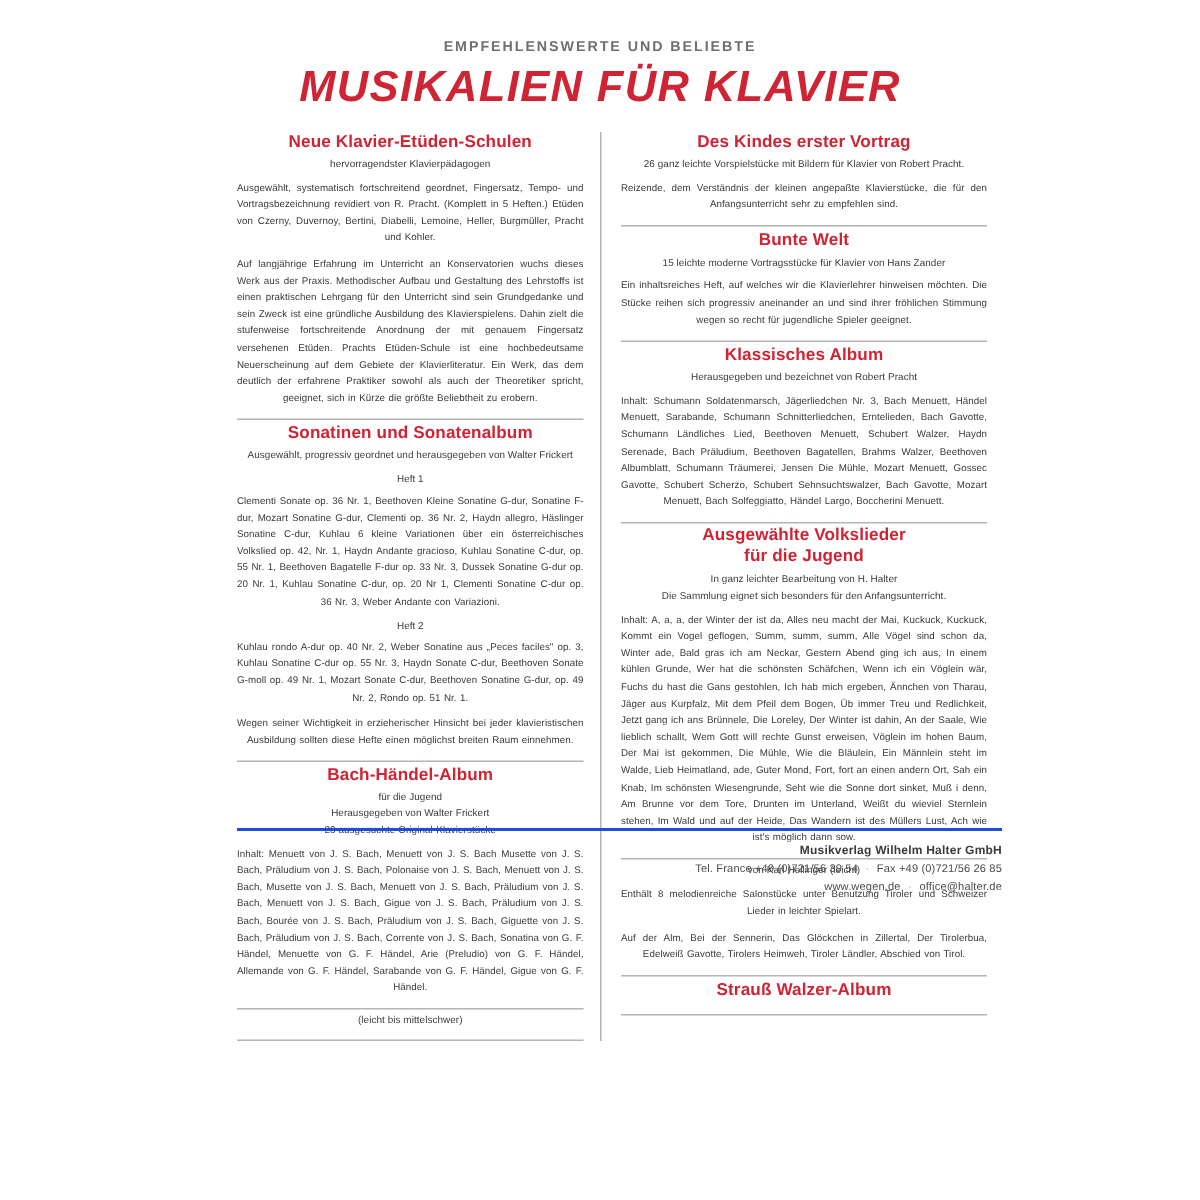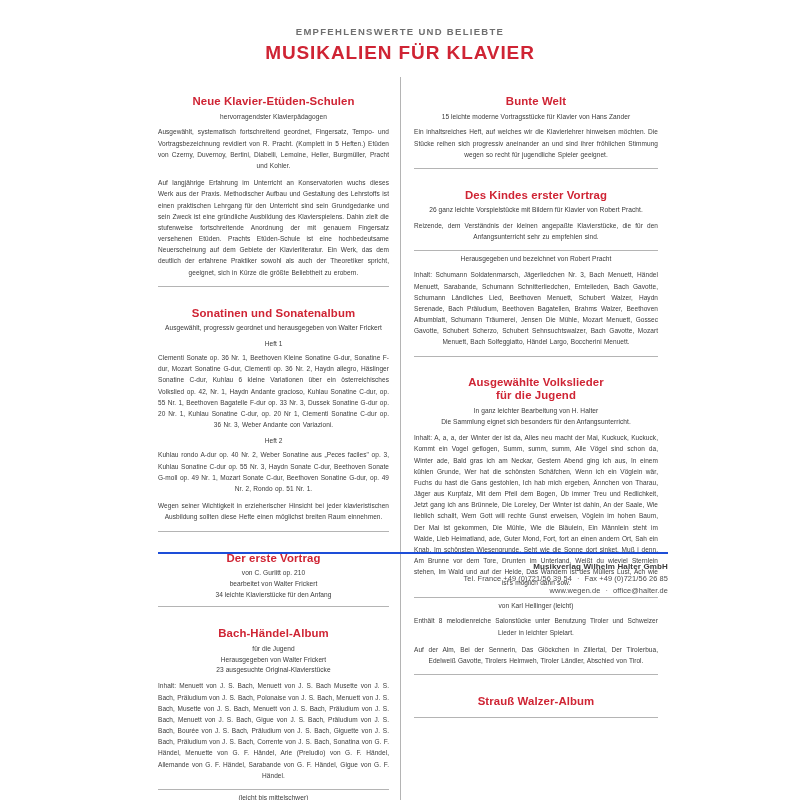--- a/index.html
+++ b/index.html
@@ -31,26 +31,27 @@
   .eyebrow {
     font-size: 9.5px;
     letter-spacing: 1.3px;
     color: #6f6f6f;
     font-weight: bold;
     text-transform: uppercase;
     line-height: 1.2;
     margin-bottom: 6px;
   }
   .maintitle {
-    font-size: 19px;
+    font-size: 29px;
     font-weight: bold;
     letter-spacing: 0.9px;
     color: #cf2434;
     line-height: 1.05;
     white-space: nowrap;
+    font-style: italic;
   }
   .subtitle {
     font-size: 10px;
     letter-spacing: 1.15px;
     color: #6f6f6f;
     font-weight: bold;
     text-transform: uppercase;
     margin-top: 5px;
     line-height: 1.2;
   }
@@ -81,21 +82,21 @@
   }
   .entry:first-child { padding-top: 0; }
   .entry.last { border-bottom: 1px solid #b4b4b4; }
 
   .etitle {
     color: #cf2434;
     font-weight: bold;
     font-size: 11.4px;
     text-align: center;
     line-height: 1.25;
-    margin: 17px 0 3px 0;
+    margin: 0 0 3px 0;
     letter-spacing: 0.1px;
   }
   .etitle.two-line { line-height: 1.22; }
 
   .esub {
     text-align: center;
     font-size: 6.6px;
     color: #3a3a3a;
     line-height: 1.5;
     margin: 1px 0;
@@ -170,57 +171,52 @@
       <div class="entry">
         <div class="etitle">Sonatinen und Sonatenalbum</div>
         <div class="esub">Ausgewählt, progressiv geordnet und herausgegeben von Walter Frickert</div>
         <div class="ehead">Heft 1</div>
         <div class="ebody tight">Clementi Sonate op. 36 Nr. 1, Beethoven Kleine Sonatine G-dur, Sonatine F-dur, Mozart Sonatine G-dur, Clementi op. 36 Nr. 2, Haydn allegro, Häslinger Sonatine C-dur, Kuhlau 6 kleine Variationen über ein österreichisches Volkslied op. 42, Nr. 1, Haydn Andante gracioso, Kuhlau Sonatine C-dur, op. 55 Nr. 1, Beethoven Bagatelle F-dur op. 33 Nr. 3, Dussek Sonatine G-dur op. 20 Nr. 1, Kuhlau Sonatine C-dur, op. 20 Nr 1, Clementi Sonatine C-dur op. 36 Nr. 3, Weber Andante con Variazioni.</div>
         <div class="ehead">Heft 2</div>
         <div class="ebody tight">Kuhlau rondo A-dur op. 40 Nr. 2, Weber Sonatine aus „Peces faciles" op. 3, Kuhlau Sonatine C-dur op. 55 Nr. 3, Haydn Sonate C-dur, Beethoven Sonate G-moll op. 49 Nr. 1, Mozart Sonate C-dur, Beethoven Sonatine G-dur, op. 49 Nr. 2, Rondo op. 51 Nr. 1.</div>
         <div class="ebody">Wegen seiner Wichtigkeit in erzieherischer Hinsicht bei jeder klavieristischen Ausbildung sollten diese Hefte einen möglichst breiten Raum einnehmen.</div>
       </div>
 
-      <div class="entry">
-        <div class="etitle">Der erste Vortrag</div>
-        <div class="esub">von C. Gurlitt op. 210</div>
-        <div class="esub">bearbeitet von Walter Frickert</div>
-        <div class="esub">34 leichte Klavierstücke für den Anfang</div>
-      </div>
 
       <div class="entry">
         <div class="etitle">Bach-Händel-Album</div>
         <div class="esub">für die Jugend</div>
         <div class="esub">Herausgegeben von Walter Frickert</div>
         <div class="esub">23 ausgesuchte Original-Klavierstücke</div>
         <div class="ebody">Inhalt: Menuett von J. S. Bach, Menuett von J. S. Bach Musette von J. S. Bach, Präludium von J. S. Bach, Polonaise von J. S. Bach, Menuett von J. S. Bach, Musette von J. S. Bach, Menuett von J. S. Bach, Präludium von J. S. Bach, Menuett von J. S. Bach, Gigue von J. S. Bach, Präludium von J. S. Bach, Bourée von J. S. Bach, Präludium von J. S. Bach, Giguette von J. S. Bach, Präludium von J. S. Bach, Corrente von J. S. Bach, Sonatina von G. F. Händel, Menuette von G. F. Händel, Arie (Preludio) von G. F. Händel, Allemande von G. F. Händel, Sarabande von G. F. Händel, Gigue von G. F. Händel.</div>
       </div>
 
       <div class="entry last">
         <div class="esub">(leicht bis mittelschwer)</div>
 
       </div>
 
     </div>
 
     <div class="col col-right">
 
       <div class="entry">
+        <div class="etitle">Des Kindes erster Vortrag</div>
+        <div class="esub">26 ganz leichte Vorspielstücke mit Bildern für Klavier von Robert Pracht.</div>
+        <div class="ebody">Reizende, dem Verständnis der kleinen angepaßte Klavierstücke, die für den Anfangsunterricht sehr zu empfehlen sind.</div>
+      </div>
+
+      <div class="entry">
         <div class="etitle">Bunte Welt</div>
         <div class="esub">15 leichte moderne Vortragsstücke für Klavier von Hans Zander</div>
         <div class="ebody">Ein inhaltsreiches Heft, auf welches wir die Klavierlehrer hinweisen möchten. Die Stücke reihen sich progressiv aneinander an und sind ihrer fröhlichen Stimmung wegen so recht für jugendliche Spieler geeignet.</div>
       </div>
 
       <div class="entry">
-        <div class="etitle">Des Kindes erster Vortrag</div>
-        <div class="esub">26 ganz leichte Vorspielstücke mit Bildern für Klavier von Robert Pracht.</div>
-        <div class="ebody">Reizende, dem Verständnis der kleinen angepaßte Klavierstücke, die für den Anfangsunterricht sehr zu empfehlen sind.</div>
-      </div>
-
-      <div class="entry">
+        <div class="etitle">Klassisches Album</div>
         <div class="esub">Herausgegeben und bezeichnet von Robert Pracht</div>
         <div class="ebody">Inhalt: Schumann Soldatenmarsch, Jägerliedchen Nr. 3, Bach Menuett, Händel Menuett, Sarabande, Schumann Schnitterliedchen, Erntelieden, Bach Gavotte, Schumann Ländliches Lied, Beethoven Menuett, Schubert Walzer, Haydn Serenade, Bach Präludium, Beethoven Bagatellen, Brahms Walzer, Beethoven Albumblatt, Schumann Träumerei, Jensen Die Mühle, Mozart Menuett, Gossec Gavotte, Schubert Scherzo, Schubert Sehnsuchtswalzer, Bach Gavotte, Mozart Menuett, Bach Solfeggiatto, Händel Largo, Boccherini Menuett.</div>
       </div>
 
 
       <div class="entry">
         <div class="etitle two-line">
           <span>Ausgewählte Volkslieder</span><br>
           <span>für die Jugend</span>
         </div>

